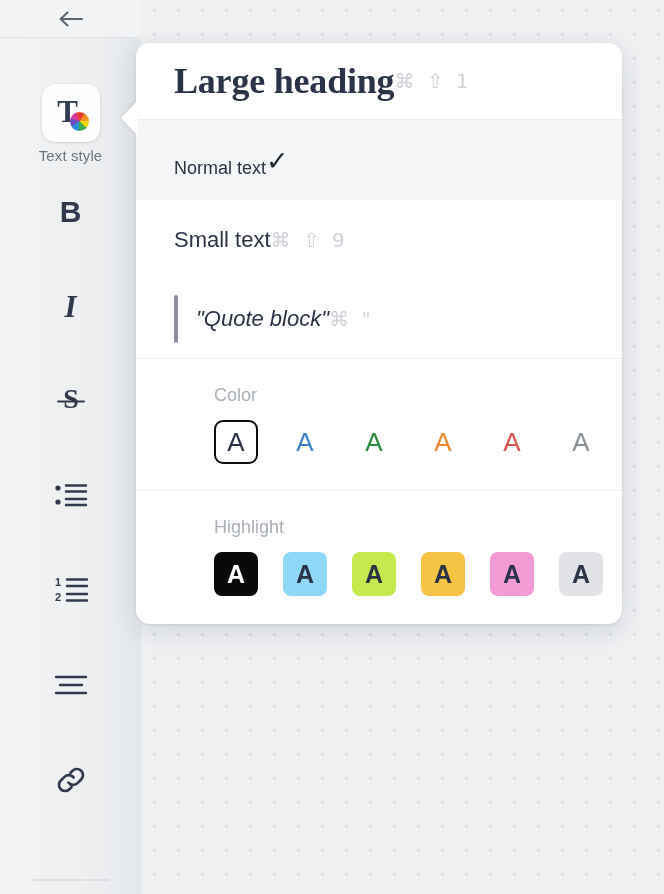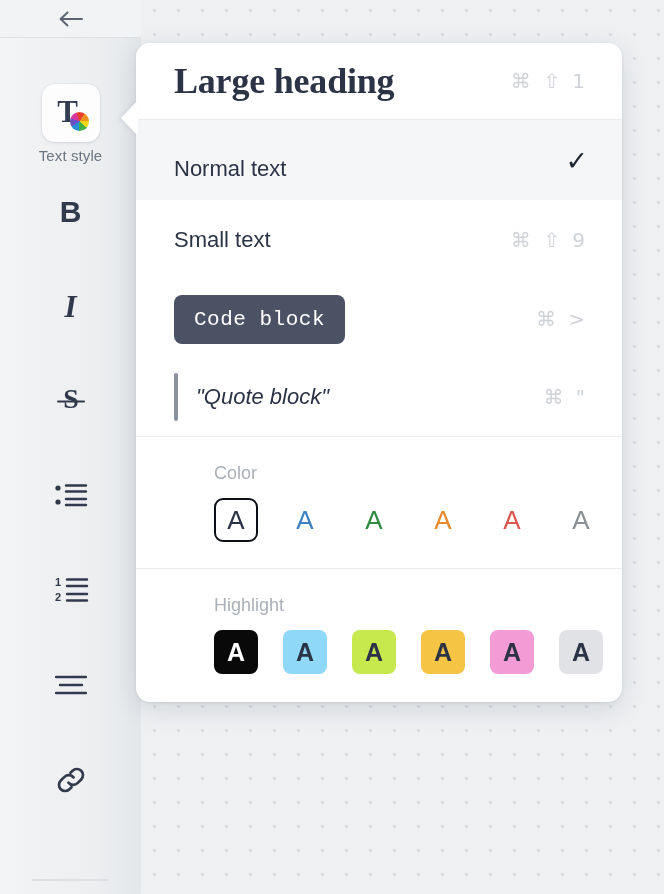--- a/index.html
+++ b/index.html
@@ -149,21 +149,20 @@
     filter: drop-shadow(-2px 0 2px rgba(30,40,60,.07));
     z-index: 3;
   }
 
   .section { padding: 0; }
   .divider { height: 1px; background: #ebedef; }
 
   .row {
     display: flex;
     align-items: center;
-    justify-content: space-between;
     padding: 0 34px 0 38px;
     cursor: pointer;
   }
   .row.selected { background: #f4f6f8; }
 
   .row-large   { height: 76px; }
   .row-normalh { height: 62px; }
   .row-normalt { height: 80px; }
   .row-small   { height: 80px; }
   .row-code    { height: 78px; }
@@ -177,21 +176,21 @@
     letter-spacing: -.2px;
   }
   .lbl-normalh {
     font-family: "Liberation Serif", serif;
     font-weight: 700;
     font-size: 26px;
     color: #2b3346;
     letter-spacing: -.1px;
   }
   .lbl-normalt {
-    font-size: 22px;
+    font-size: 18px;
     color: #2b3346;
     margin-top: 17px;
   }
   .lbl-small {
     font-size: 22px;
     color: #2b3346;
   }
   .lbl-code {
     font-family: "Liberation Mono", monospace;
     font-size: 21px;
@@ -358,24 +357,20 @@
 
     <div class="section">
       <div class="row row-normalt selected">
         <span class="lbl-normalt">Normal text</span>
         <span class="check">✓</span>
       </div>
       <div class="row row-small">
         <span class="lbl-small">Small text</span>
         <span class="shortcut">⌘ ⇧ 9</span>
       </div>
-      <div class="row row-code">
-        <span class="lbl-code">Code block</span>
-        <span class="shortcut">⌘ &gt;</span>
-      </div>
       <div class="row row-quote">
         <span class="quote-wrap">
           <span class="quote-bar"></span>
           <span class="lbl-quote">"Quote block"</span>
         </span>
         <span class="shortcut">⌘ "</span>
       </div>
     </div>
 
     <div class="divider"></div>

